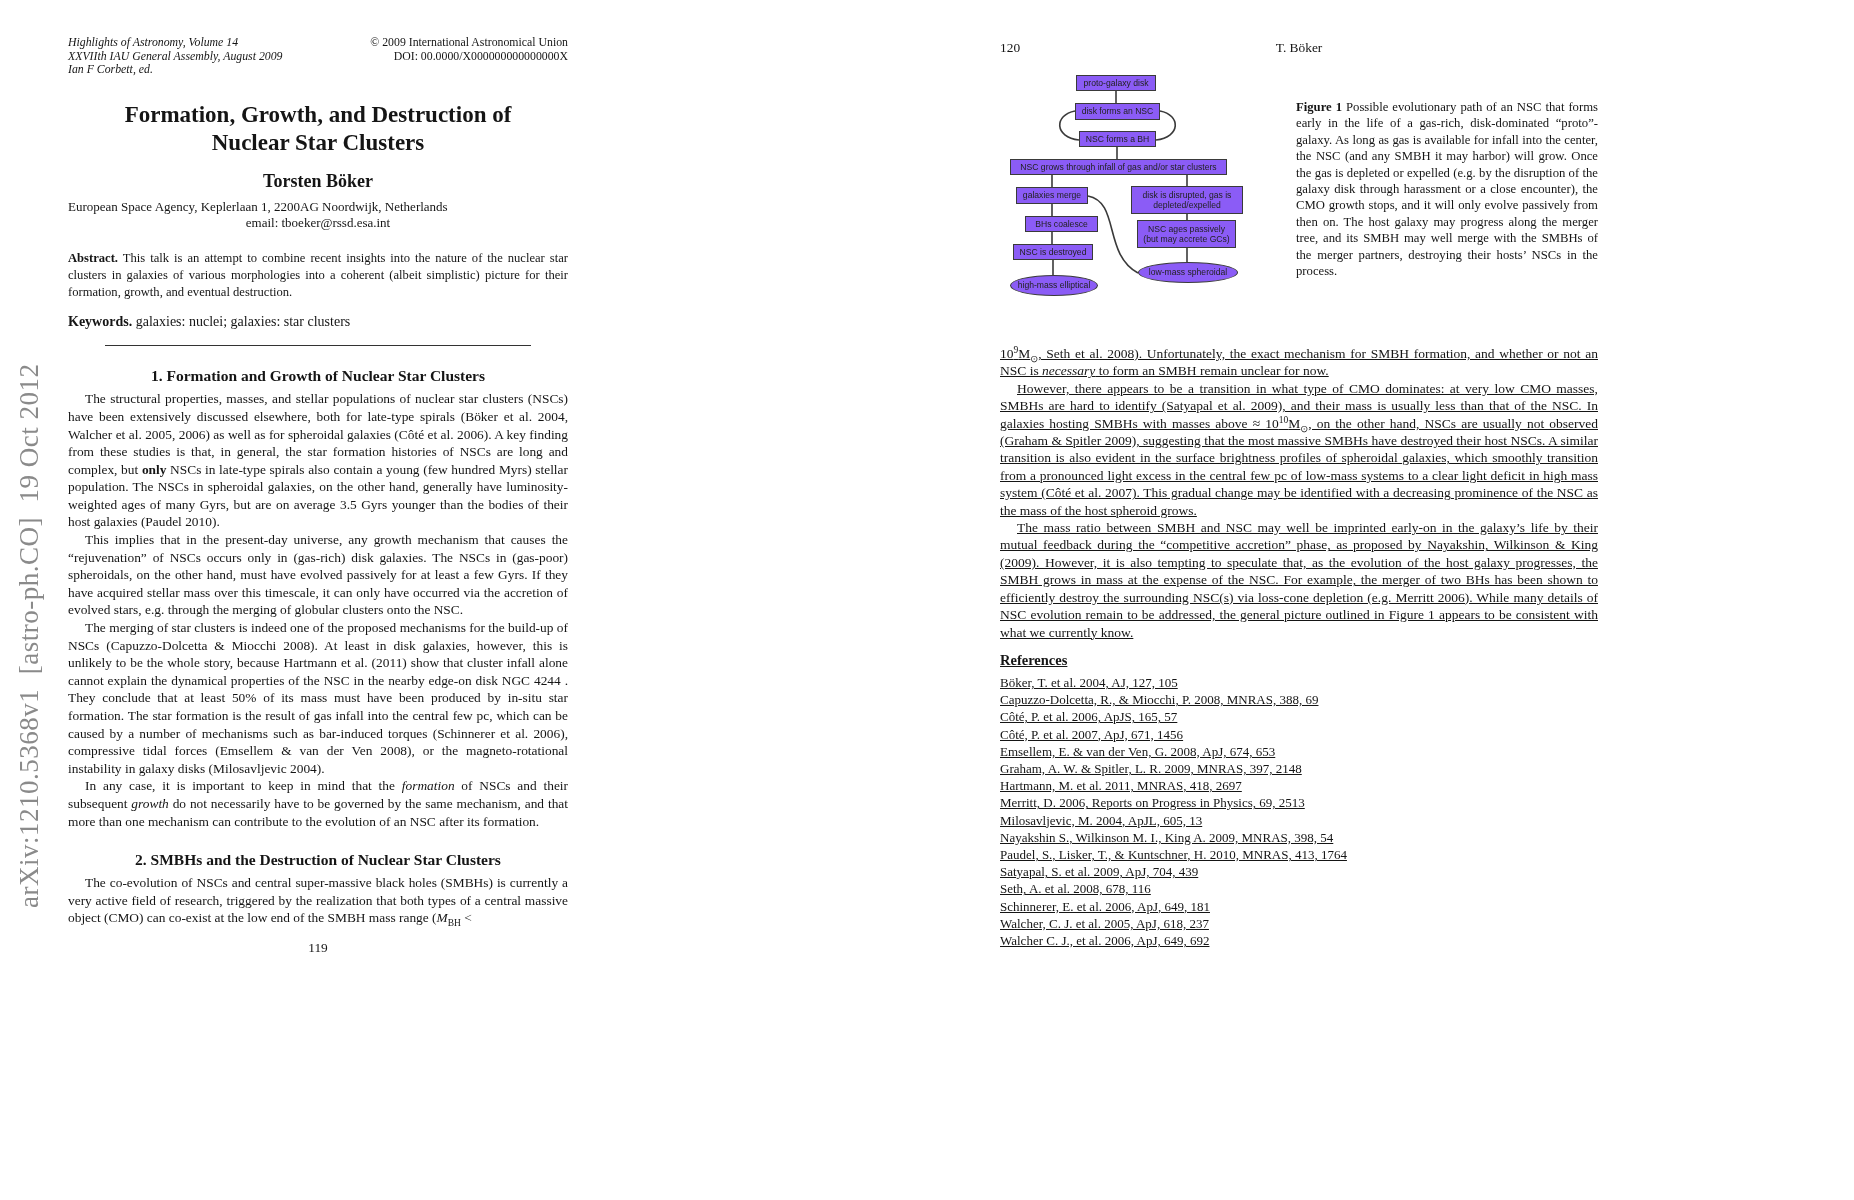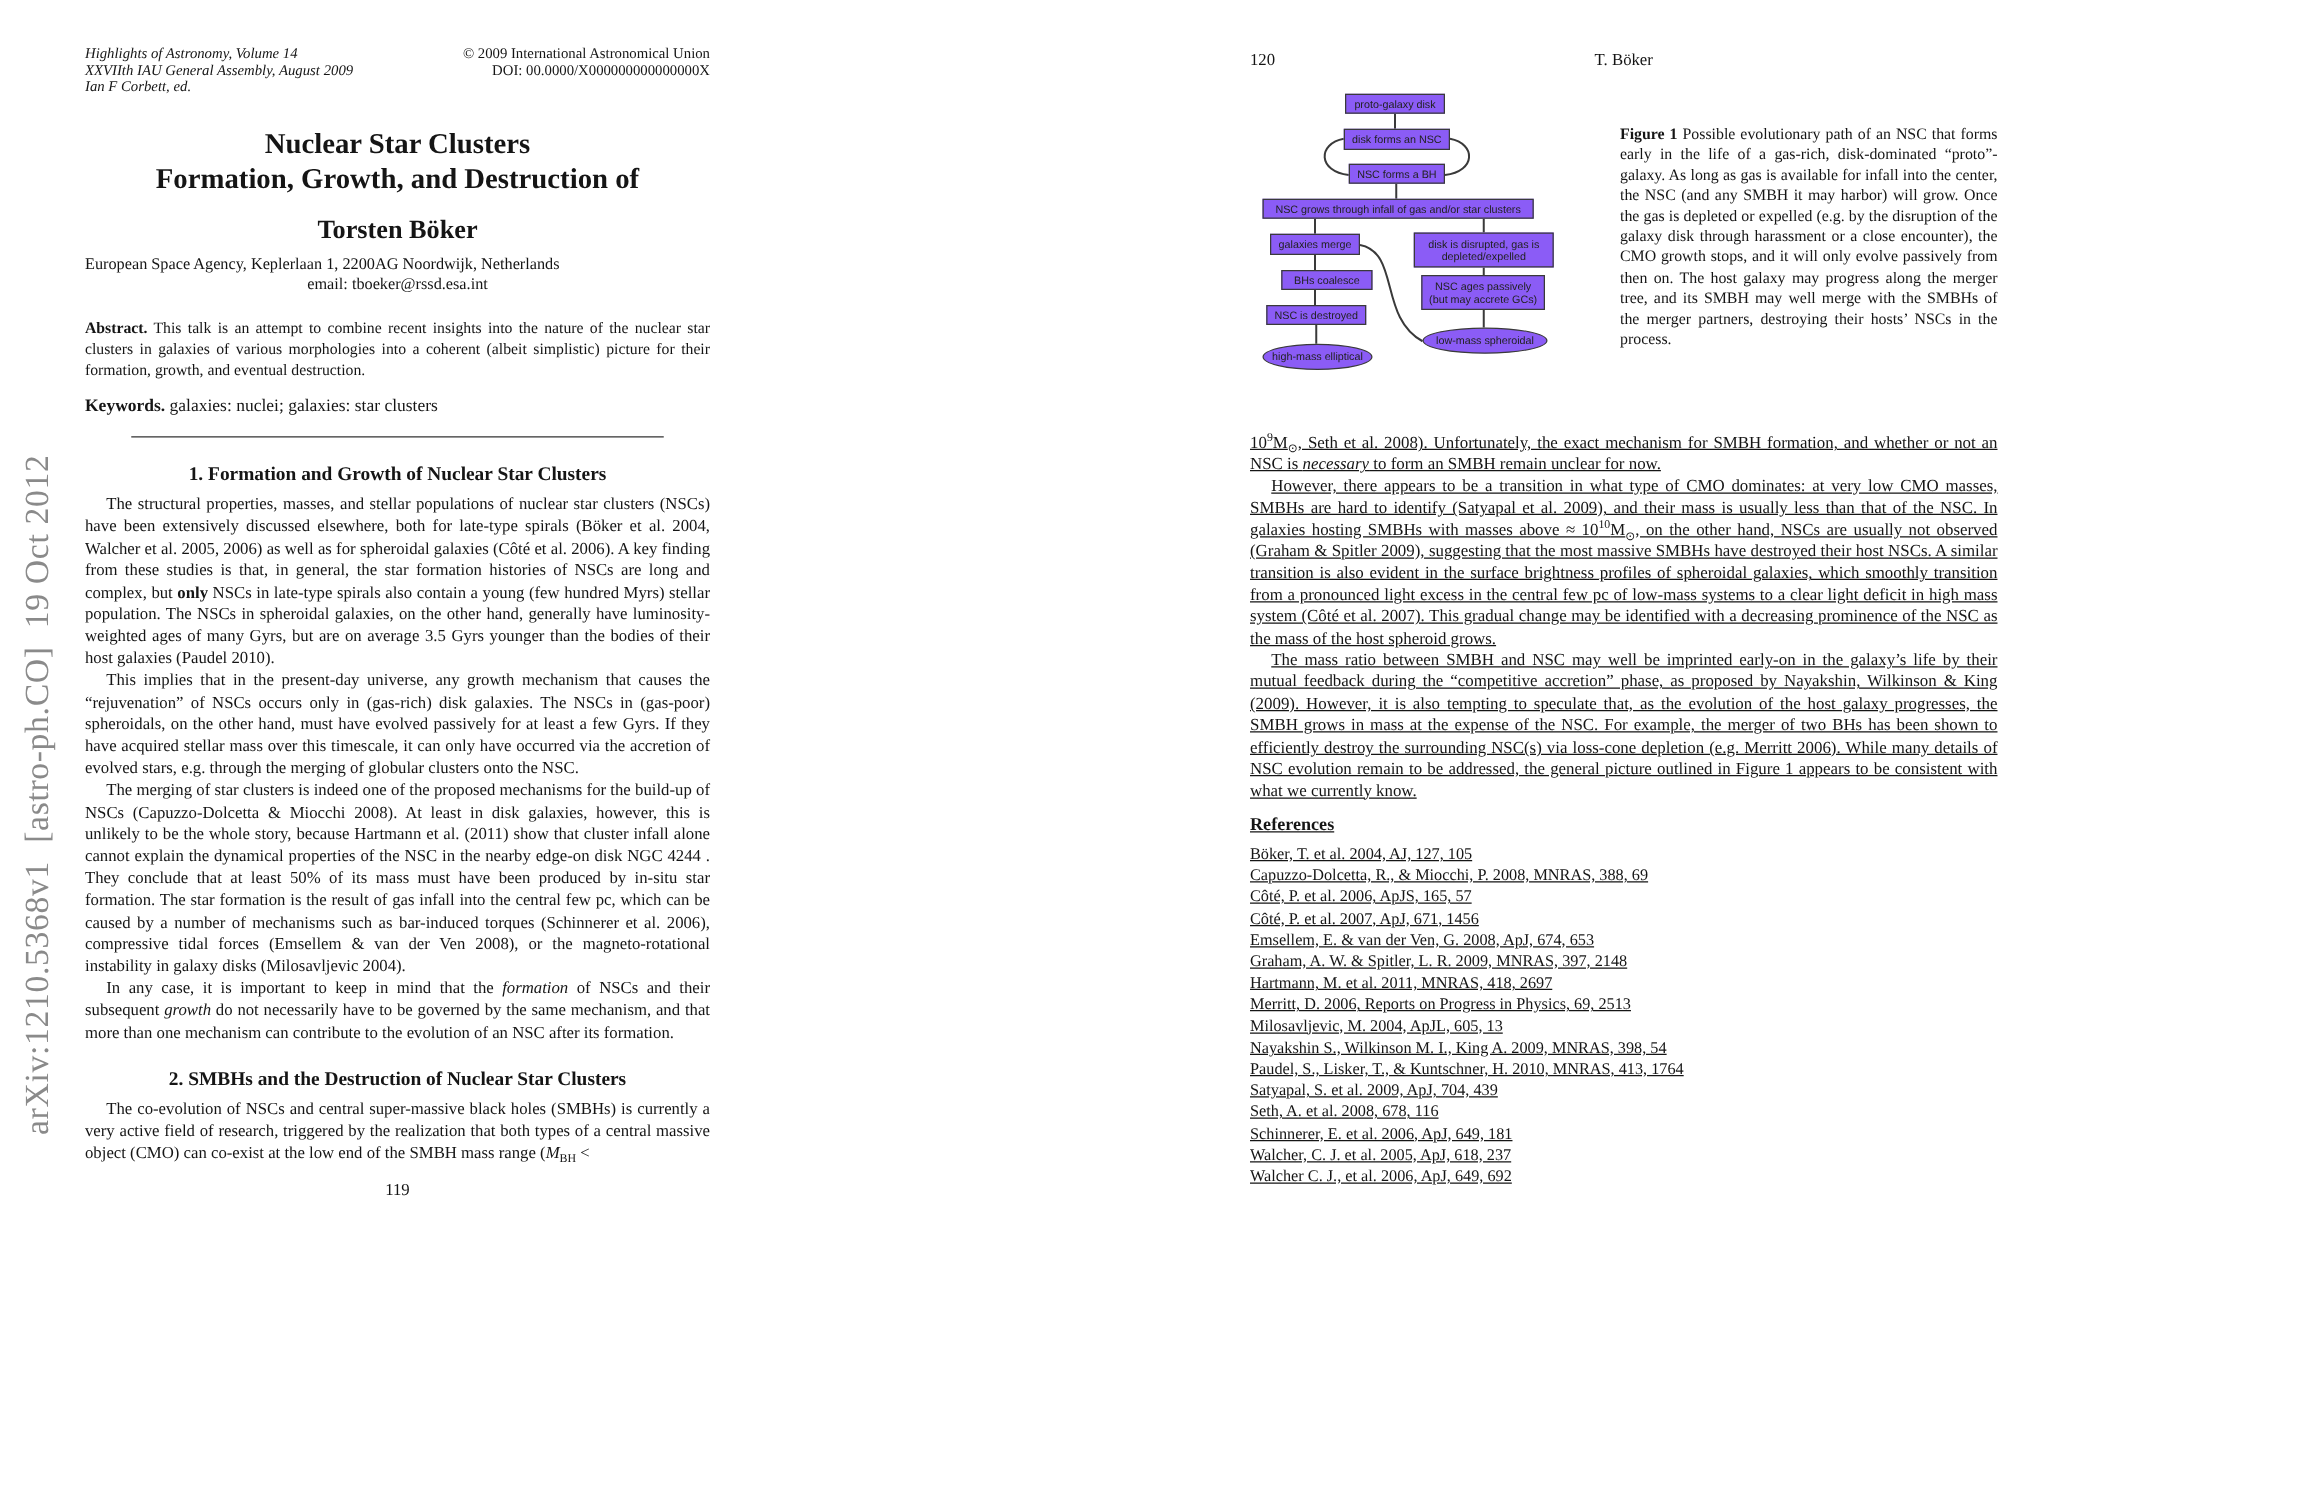--- a/index.html
+++ b/index.html
@@ -16,21 +16,21 @@
   }
   
   .page-left{position:absolute;left:68px;top:36px;width:500px;}
   .page-right{position:absolute;left:1000px;top:40px;width:598px;text-decoration:underline;}
   
   .jhead{display:flex;justify-content:space-between;font-size:11.8px;line-height:13.5px;}
   .jhead .jl{font-style:italic;}
   .jhead .jr{text-align:right;font-style:normal;}
   
   .title{margin-top:24px;text-align:center;font-weight:bold;font-size:23px;line-height:28px;}
-  .author{margin-top:14px;text-align:center;font-weight:bold;font-size:21px;}
+  .author{margin-top:14px;text-align:center;font-weight:bold;font-size:18px;}
   .affil{margin-top:7px;text-align:left;font-size:13px;line-height:16px;}
   .email{text-align:center;font-size:13px;line-height:16px;}
   
   .abstract{margin-top:19px;font-size:12.6px;line-height:17.4px;text-align:justify;}
   .keywords{margin-top:2px;font-size:14px;}
   .rule{margin:15px auto 0 auto;width:426px;border-top:1px solid #333;height:0;}
   
   .sechead{margin-top:21px;text-align:center;font-weight:bold;font-size:15.5px;}
   .para{margin:0;font-size:13.4px;line-height:17.6px;text-align:justify;text-indent:17px;}
   .para.first{margin-top:5px;}
@@ -74,22 +74,22 @@
       <div>XXVIIth IAU General Assembly, August 2009</div>
       <div>Ian F Corbett, ed.</div>
     </div>
     <div class="jr">
       <div>© 2009 International Astronomical Union</div>
       <div>DOI: 00.0000/X000000000000000X</div>
     </div>
   </div>
 
   <div class="title">
+    <div>Formation, Growth, and Destruction of</div>
     <div>Nuclear Star Clusters</div>
-    <div>Formation, Growth, and Destruction of</div>
   </div>
 
   <div class="author">Torsten Böker</div>
   <div class="affil">European Space Agency, Keplerlaan 1, 2200AG Noordwijk, Netherlands</div>
   <div class="email">email: tboeker@rssd.esa.int</div>
 
   <p class="abstract"><span class="bd">Abstract.</span><span> This talk is an attempt to combine recent insights into the nature of the nuclear star clusters in galaxies of various morphologies into a coherent (albeit simplistic) picture for their formation, growth, and eventual destruction.</span></p>
 
   <p class="keywords"><span class="bd">Keywords.</span><span> galaxies: nuclei; galaxies: star clusters</span></p>
 

